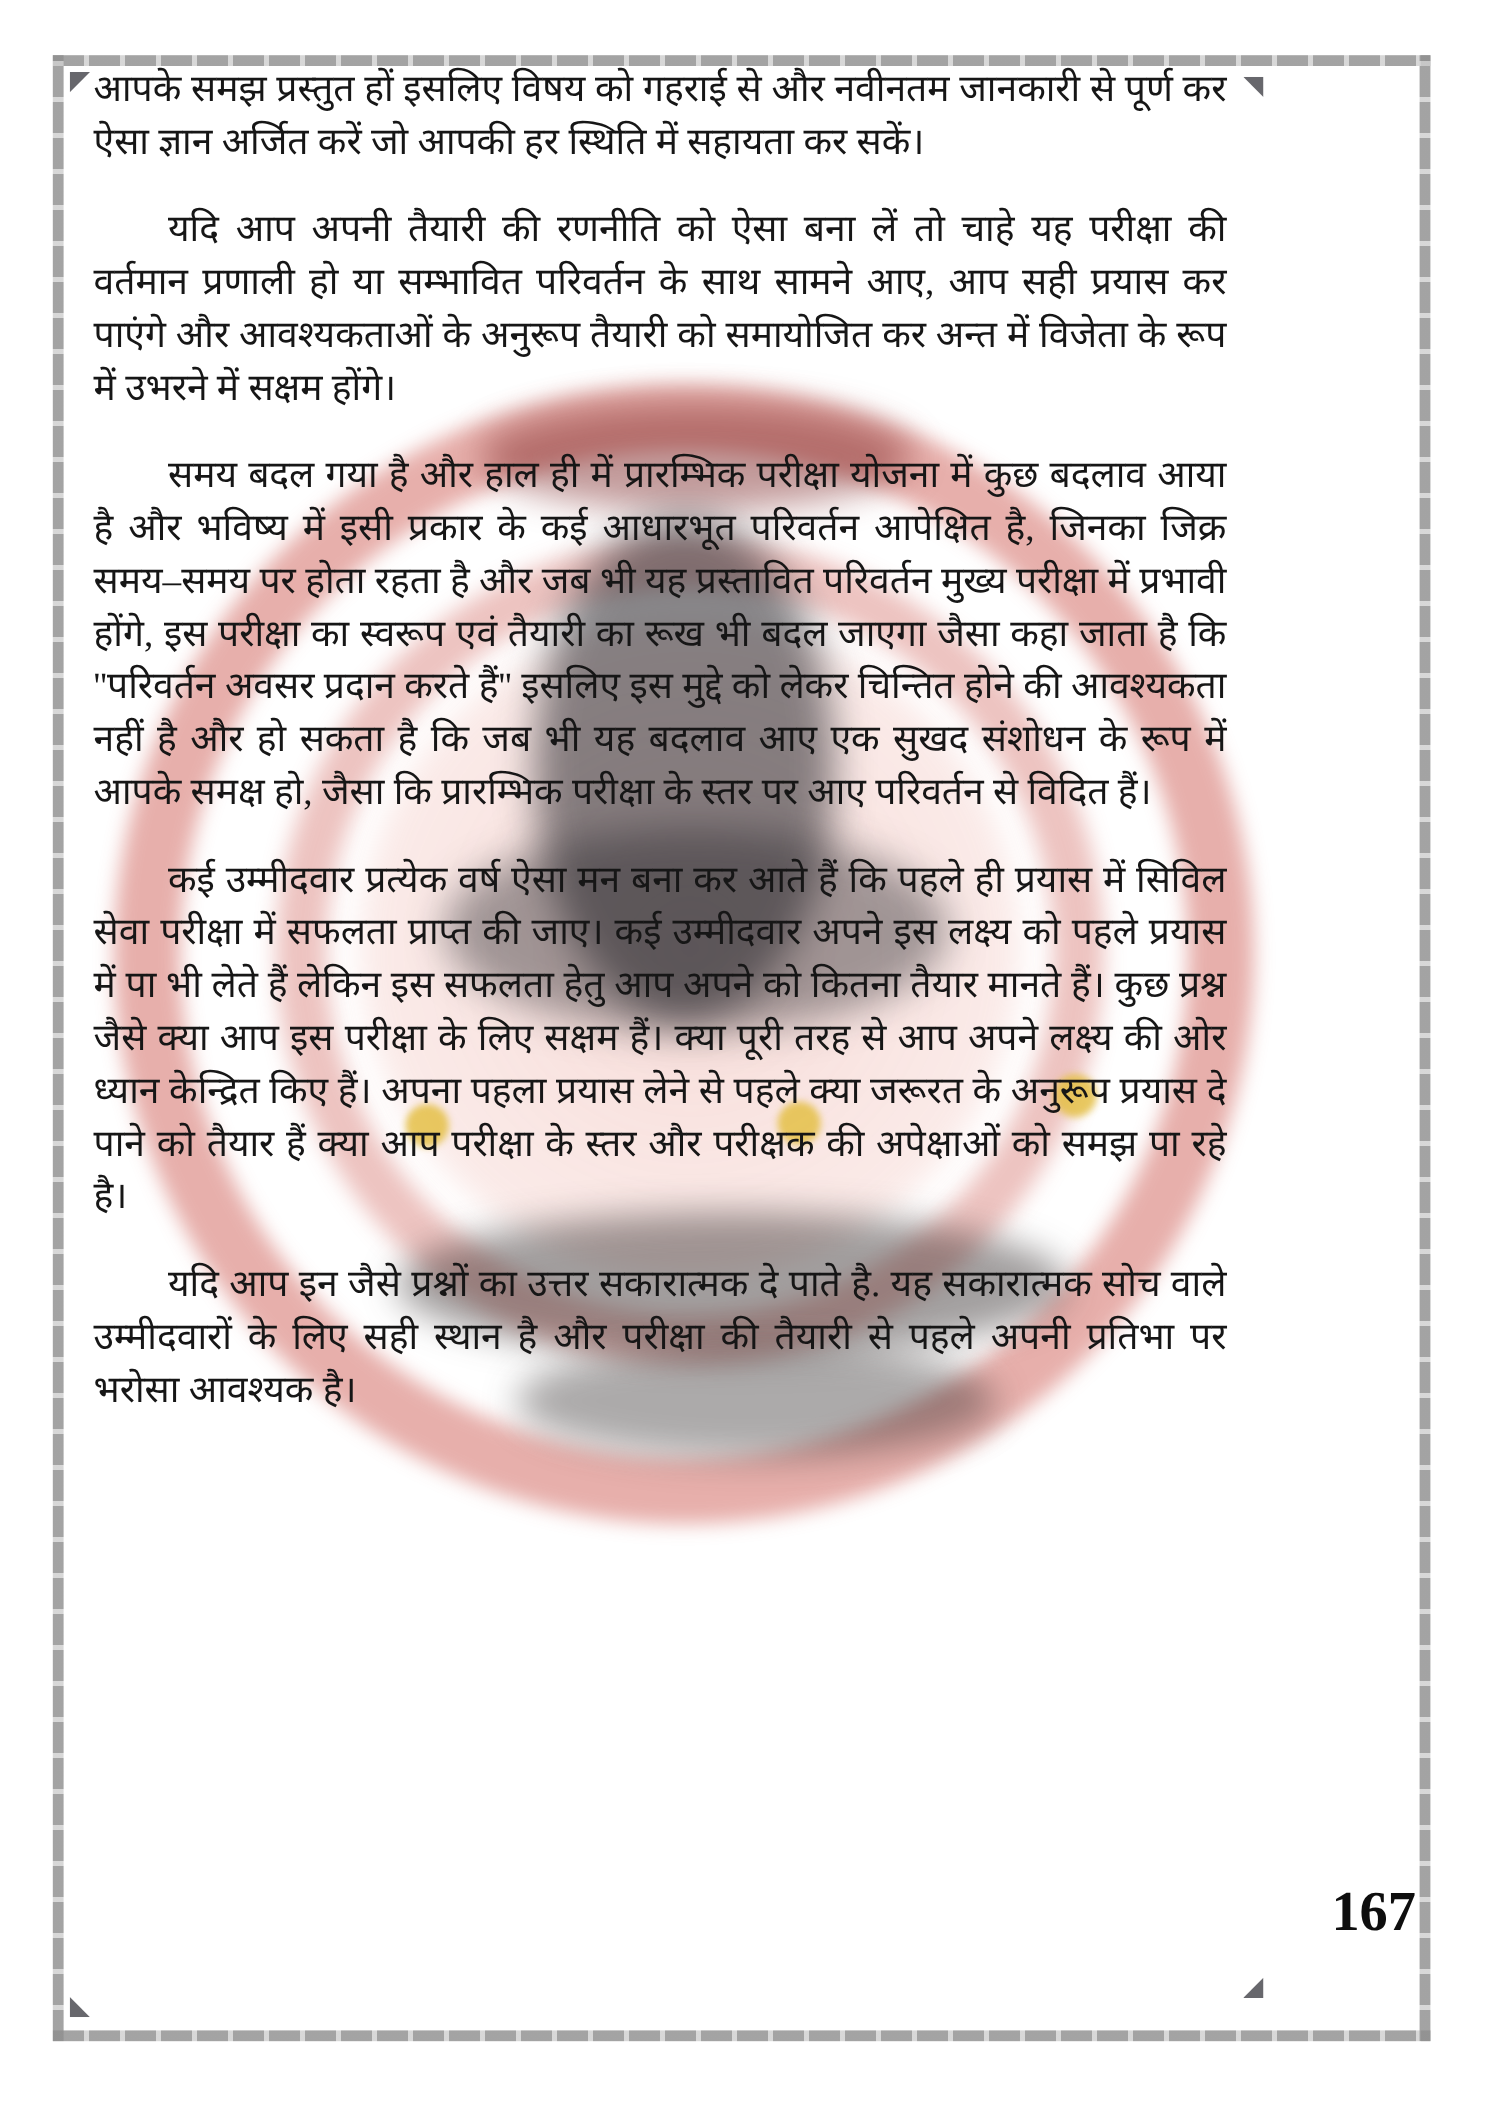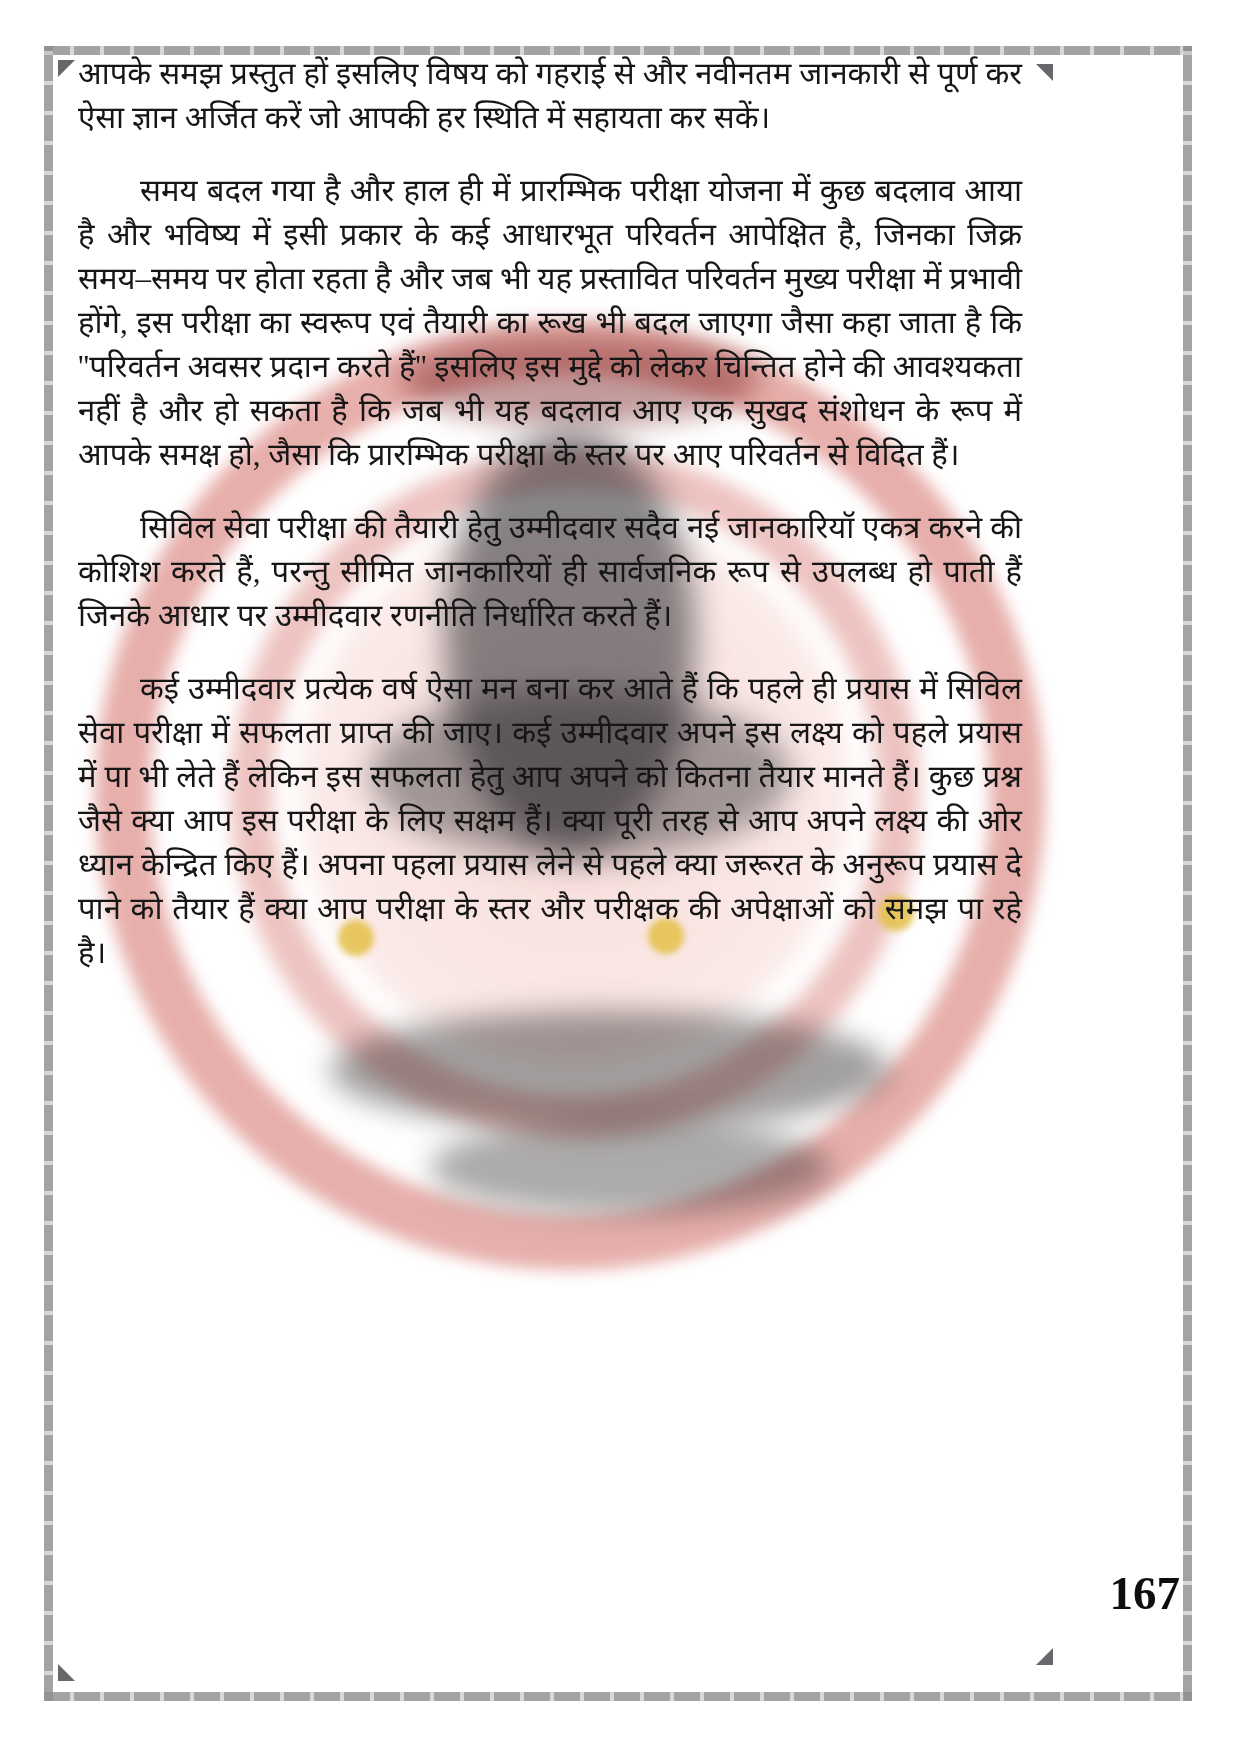--- a/index.html
+++ b/index.html
@@ -88,20 +88,21 @@
   <div class="frame bottom"></div>
   <div class="frame left"></div>
   <div class="frame right"></div>
   <div class="corner tl"></div>
   <div class="corner tr"></div>
   <div class="corner bl"></div>
   <div class="corner br"></div>
 
   <div class="content">
     <p class="para">आपके समझ प्रस्तुत हों इसलिए विषय को गहराई से और नवीनतम जानकारी से पूर्ण कर ऐसा ज्ञान अर्जित करें जो आपकी हर स्थिति में सहायता कर सकें।</p>
+    <p class="para indent">यदि आप अपनी तैयारी की रणनीति को ऐसा बना लें तो चाहे यह परीक्षा की वर्तमान प्रणाली हो या सम्भावित परिवर्तन के साथ सामने आए, आप सही प्रयास कर पाएंगे और आवश्यकताओं के अनुरूप तैयारी को समायोजित कर अन्त में विजेता के रूप में उभरने में सक्षम होंगे।</p>
     <p class="para indent">समय बदल गया है और हाल ही में प्रारम्भिक परीक्षा योजना में कुछ बदलाव आया है और भविष्य में इसी प्रकार के कई आधारभूत परिवर्तन आपेक्षित है, जिनका जिक्र समय–समय पर होता रहता है और जब भी यह प्रस्तावित परिवर्तन मुख्य परीक्षा में प्रभावी होंगे, इस परीक्षा का स्वरूप एवं तैयारी का रूख भी बदल जाएगा जैसा कहा जाता है कि ''परिवर्तन अवसर प्रदान करते हैं'' इसलिए इस मुद्दे को लेकर चिन्तित होने की आवश्यकता नहीं है और हो सकता है कि जब भी यह बदलाव आए एक सुखद संशोधन के रूप में आपके समक्ष हो, जैसा कि प्रारम्भिक परीक्षा के स्तर पर आए परिवर्तन से विदित हैं।</p>
-    <p class="para indent">सिविल सेवा परीक्षा की तैयारी हेतु उम्मीदवार सदैव नई जानकारियॉ एकत्र करने की कोशिश करते हैं, परन्तु सीमित जानकारियों ही सार्वजनिक रूप से उपलब्ध हो पाती हैं जिनके आधार पर उम्मीदवार रणनीति निर्धारित करते हैं।</p>
     <p class="para indent">कई उम्मीदवार प्रत्येक वर्ष ऐसा मन बना कर आते हैं कि पहले ही प्रयास में सिविल सेवा परीक्षा में सफलता प्राप्त की जाए। कई उम्मीदवार अपने इस लक्ष्य को पहले प्रयास में पा भी लेते हैं लेकिन इस सफलता हेतु आप अपने को कितना तैयार मानते हैं। कुछ प्रश्न जैसे क्या आप इस परीक्षा के लिए सक्षम हैं। क्या पूरी तरह से आप अपने लक्ष्य की ओर ध्यान केन्द्रित किए हैं। अपना पहला प्रयास लेने से पहले क्या जरूरत के अनुरूप प्रयास दे पाने को तैयार हैं क्या आप परीक्षा के स्तर और परीक्षक की अपेक्षाओं को समझ पा रहे है।</p>
+    <p class="para indent">यदि आप इन जैसे प्रश्नों का उत्तर सकारात्मक दे पाते है. यह सकारात्मक सोच वाले उम्मीदवारों के लिए सही स्थान है और परीक्षा की तैयारी से पहले अपनी प्रतिभा पर भरोसा आवश्यक है।</p>
   </div>
 
   <div class="pageno">167</div>
 
 </div>
 
 </body></html>

